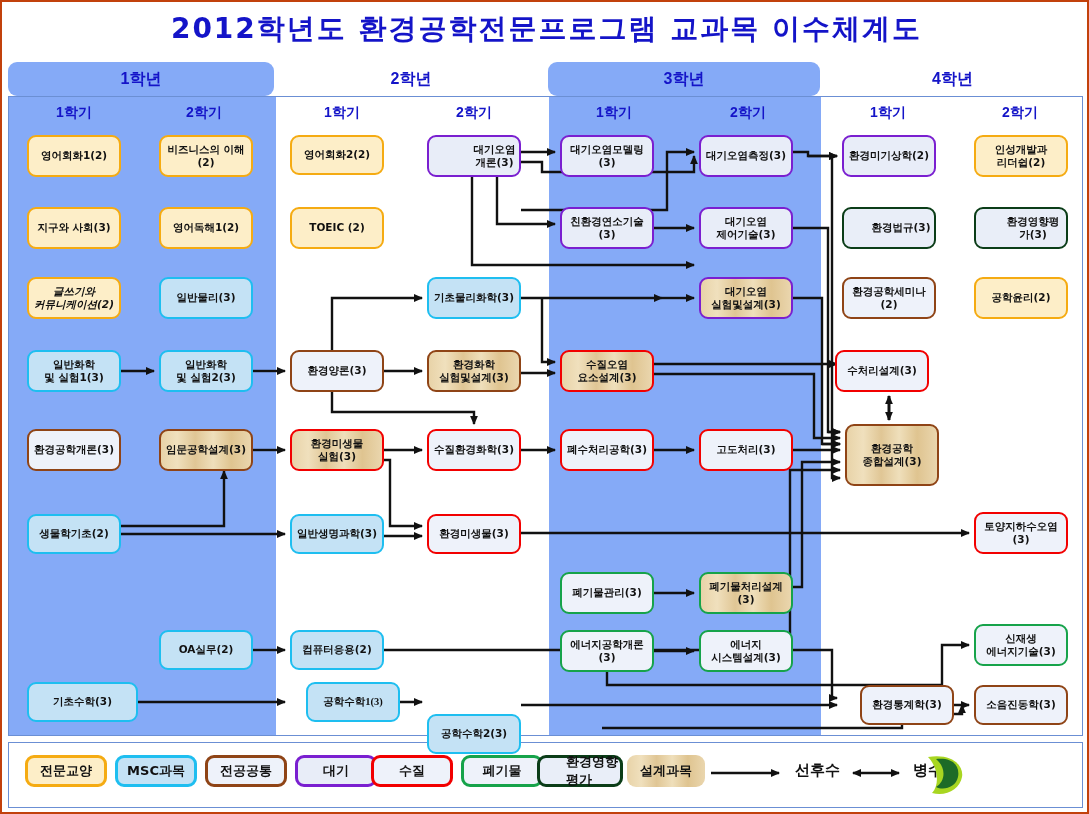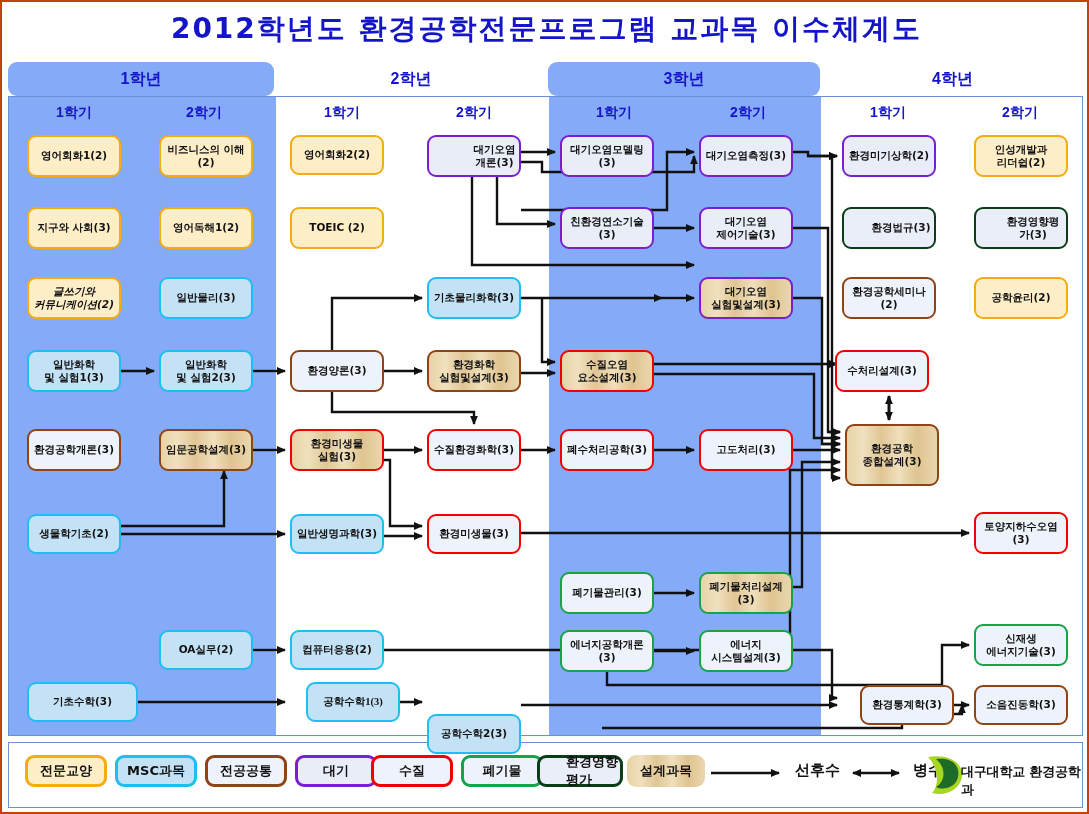--- a/index.html
+++ b/index.html
@@ -297,16 +297,15 @@
           </marker>
       </defs>
       <path d="M8,8 L54,8" stroke="#111" stroke-width="2.6" fill="none" marker-end="url(#lb1)" marker-start="url(#lb2)"></path>
     </svg>
     <div class="lgtxt" style="left:904px">병수</div>
 
     <svg style="position:absolute;left:915px;top:8px;width:44px;height:46px">
       <path d="M4,6 C30,2 40,16 38,26 C36,38 22,46 8,42 C16,34 14,16 4,6 Z" fill="#a8d621"></path>
       <path d="M12,8 C30,6 36,16 34,26 C32,36 20,40 12,36 C22,30 22,16 12,8 Z" fill="#1d6b27"></path>
     </svg>
-    <div id="logotext">대구대학교 환경공학과</div>
   </div>
 
 </div>
 
 </body></html>

